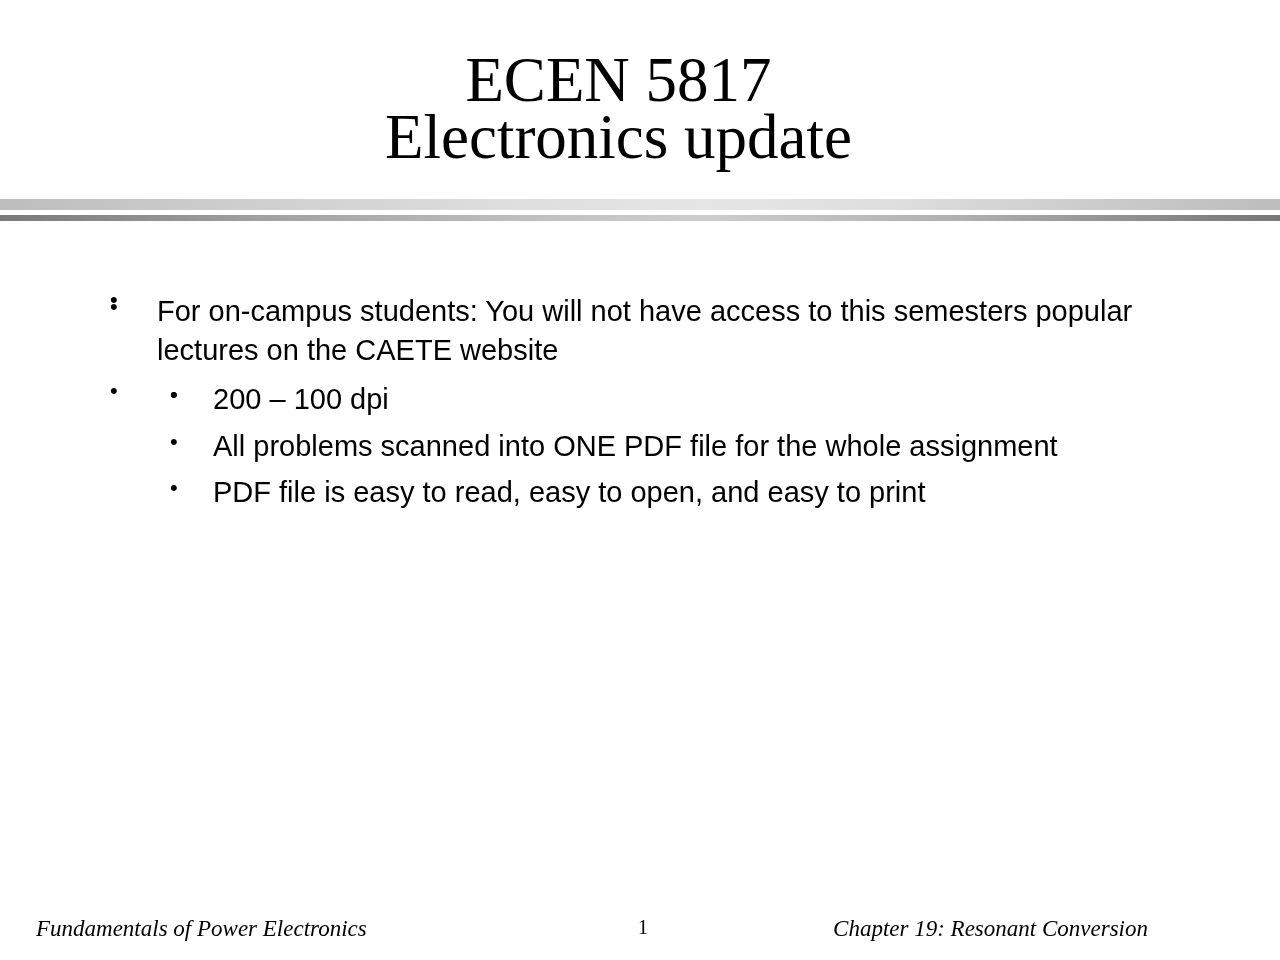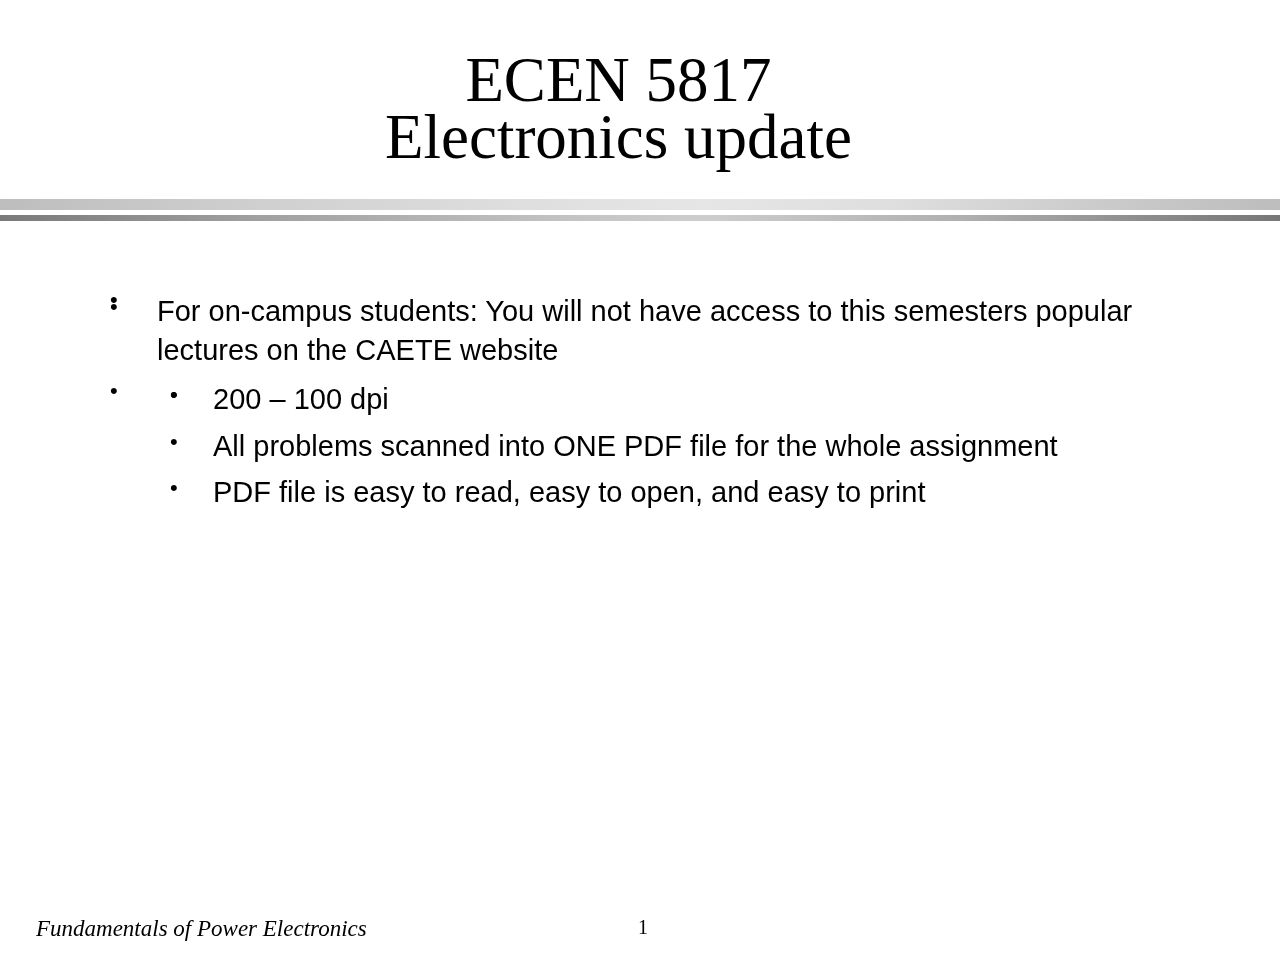--- a/index.html
+++ b/index.html
@@ -70,13 +70,14 @@
   </div>
   <div class="sub">
     <span class="bullet">•</span>
     <span>PDF file is easy to read, easy to open, and easy to print</span>
   </div>
 </div>
 
 <div class="footer">
   <span class="left">Fundamentals of Power Electronics</span>
   <span class="center">1</span>
+  <span class="right">Chapter 19:  Resonant Conversion</span>
 </div>
 
 </body></html>

